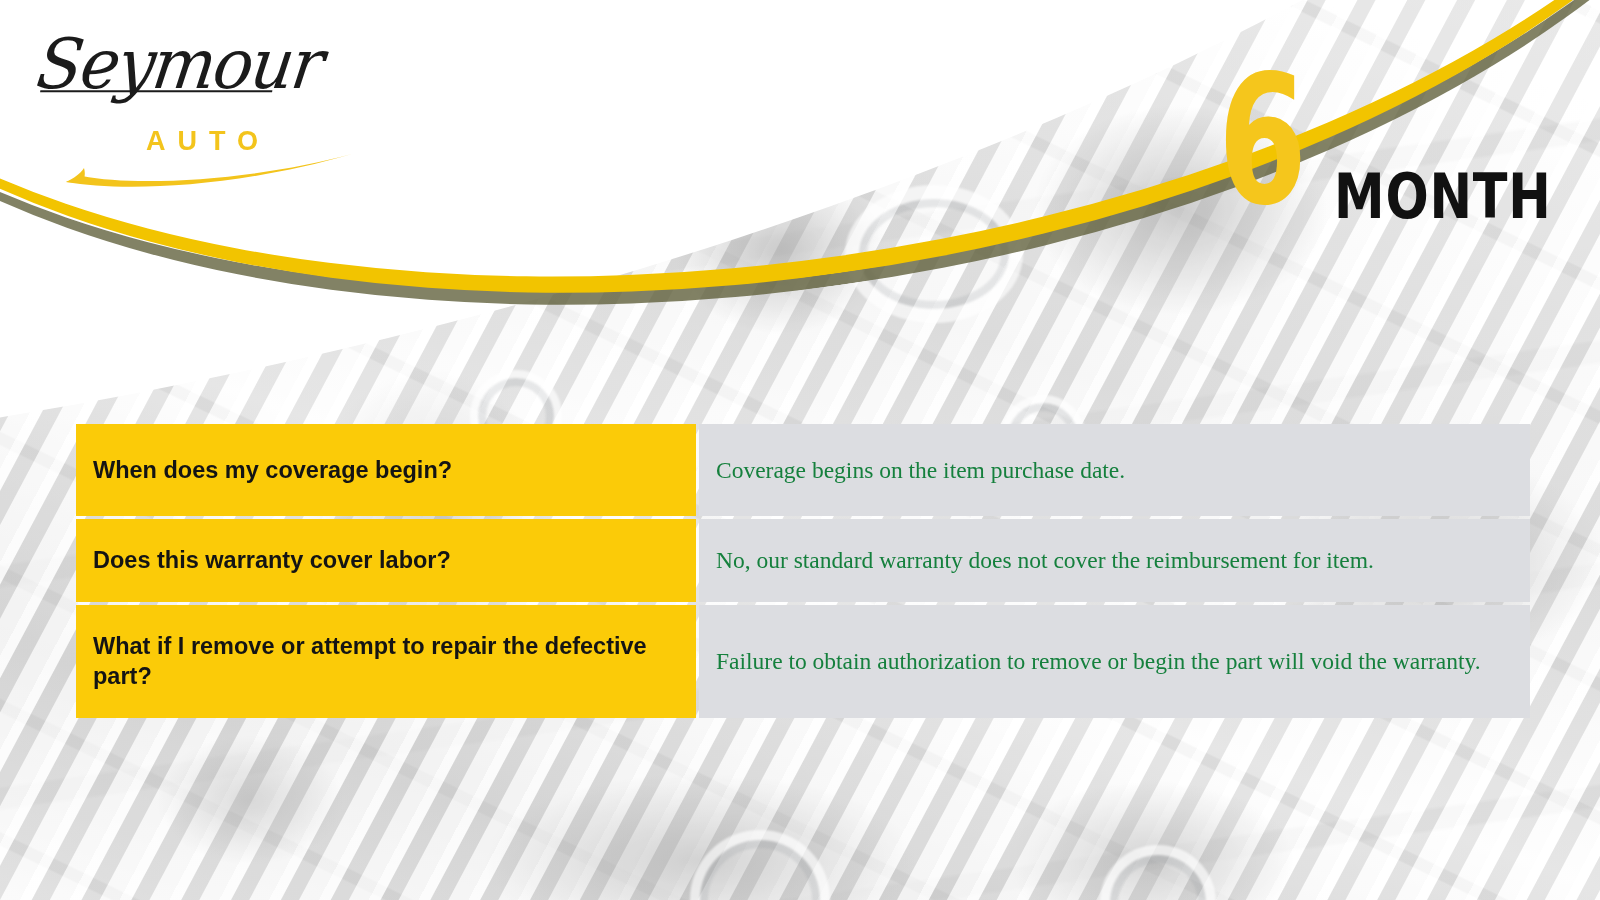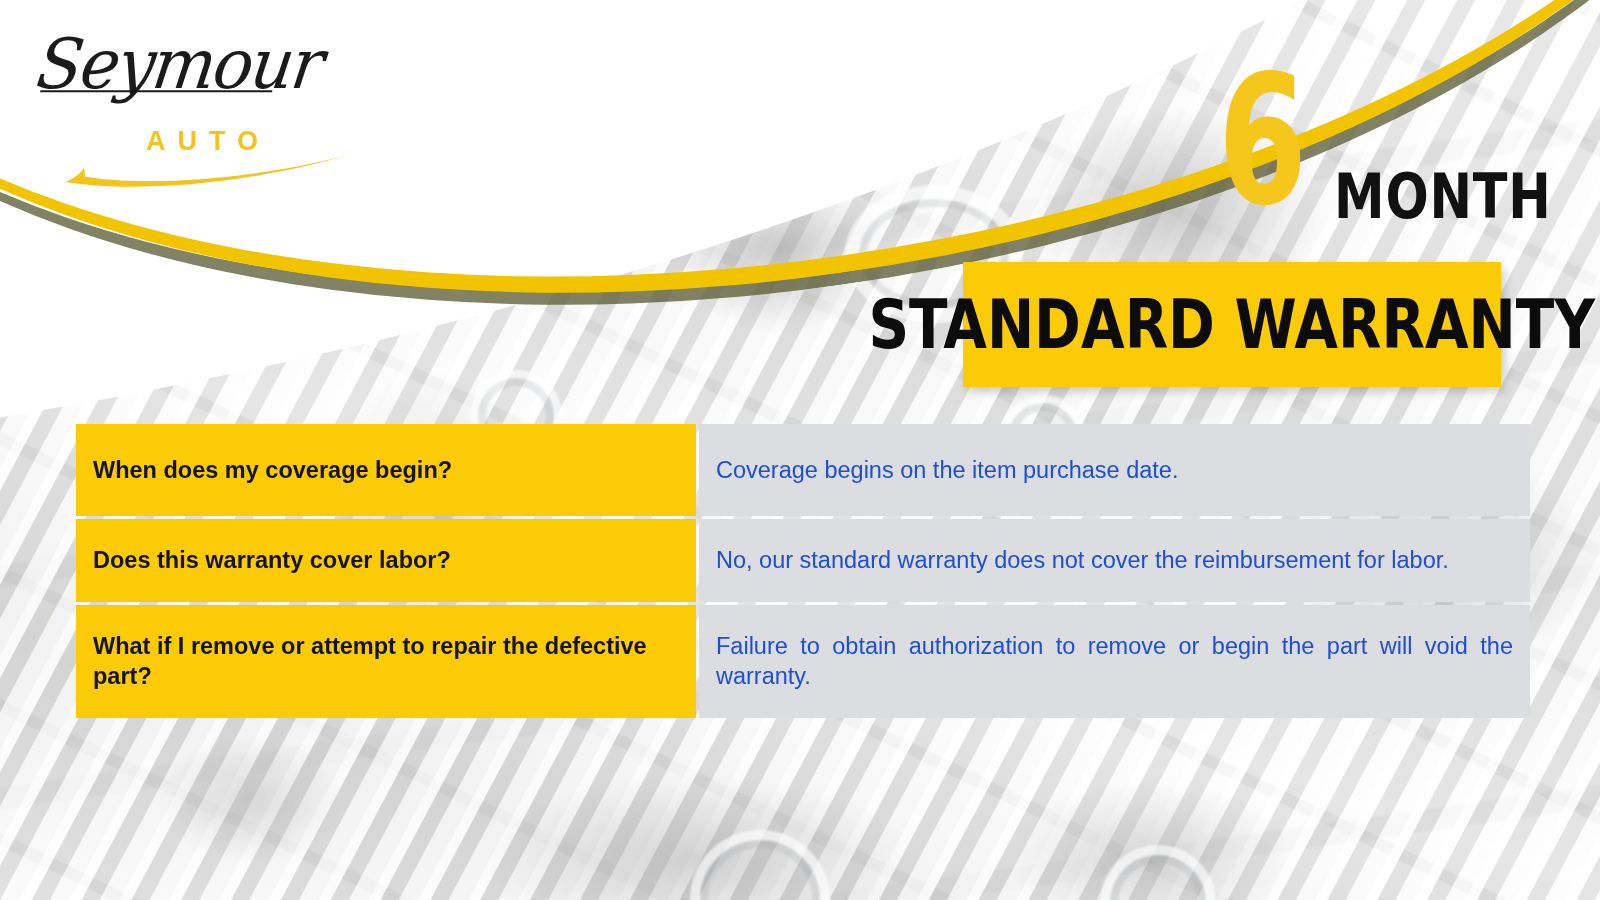--- a/index.html
+++ b/index.html
@@ -228,25 +228,25 @@
     background: #fbcb08;
     font-family: "Liberation Sans", sans-serif;
     font-weight: bold;
     font-size: 23.5px;
     line-height: 1.30;
     color: #141414;
     text-align: left;
   }
   .faq-table td.a {
     background: #dcdde1;
-    font-family: Liberation Sans, sans-serif;
+    font-family: Liberation Serif, serif;
     font-weight: normal;
     font-size: 23.5px;
     line-height: 1.30;
-    color: #1d4ed8;
+    color: #15803d;
     text-align: justify;
     text-justify: inter-word;
   }
   .faq-table tr.r1 td { height: 92px; }
   .faq-table tr.r2 td { height: 106px; }
   .faq-table tr.r3 td { height: 76px; }
   .faq-table tr.r4 td { height: 94px; }
 </style>
 </head>
 <body>
@@ -272,34 +272,31 @@
       <svg width="290" height="44" viewBox="0 0 290 44">
         <path d="M2 34 C 60 44, 170 40, 288 6 C 200 30, 80 40, 18 28 Z" fill="#F3C41C"></path>
         <path d="M2 34 C 10 30, 16 26, 20 20 C 22 27, 20 32, 18 35 Z" fill="#F3C41C"></path>
       </svg>
     </div>
   </div>
 
   <div class="six">6</div>
   <div class="month">MONTH</div>
 
-  <div class="warranty-banner">
-    <span>STANDARD WARRANTY</span>
-  </div>
 
 
   <table class="faq-table">
     <tbody>
       <tr class="r1">
         <td class="q">When does my coverage begin?</td>
         <td class="a">Coverage begins on the item purchase date.</td>
       </tr>
       <tr class="r3">
         <td class="q">Does this warranty cover labor?</td>
-        <td class="a">No, our standard warranty does not cover the reimbursement for labor.</td>
+        <td class="a">No, our standard warranty does not cover the reimbursement for item.</td>
       </tr>
       <tr class="r4">
         <td class="q">What if I remove or attempt to repair the defective part?</td>
         <td class="a">Failure to obtain authorization to remove or begin the part will void the warranty.</td>
       </tr>
     </tbody>
   </table>
 
 </div>
 

